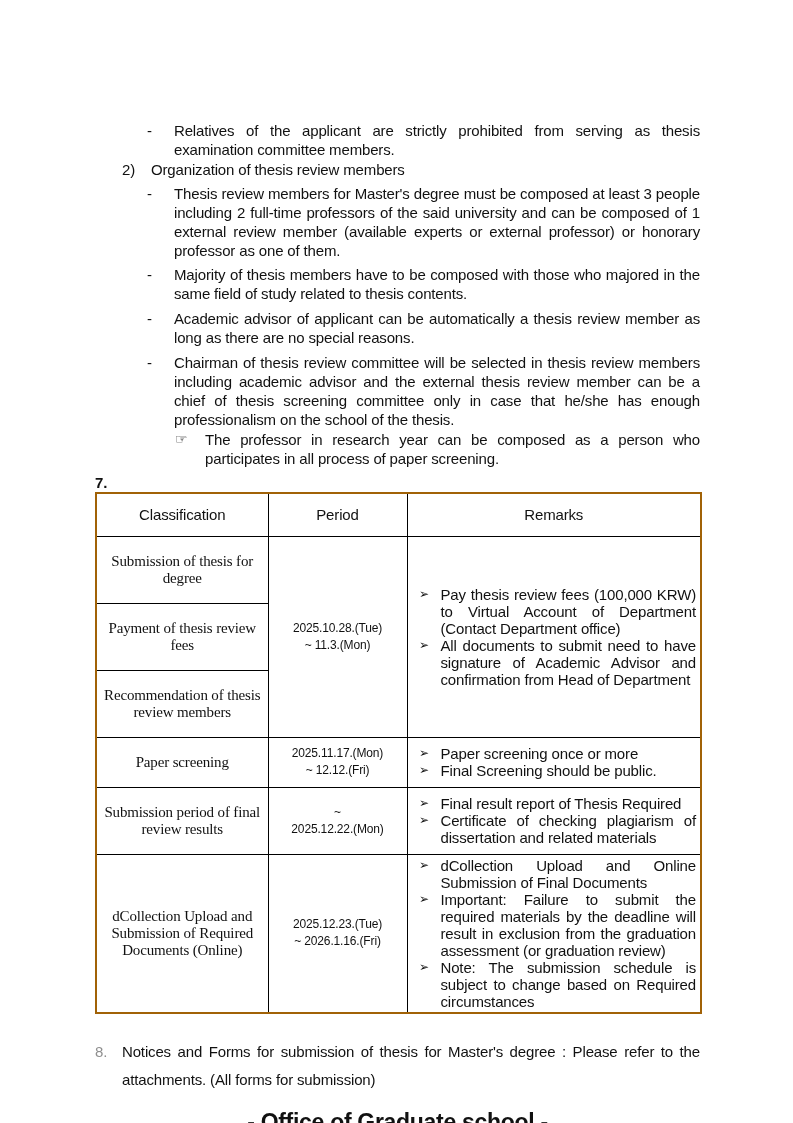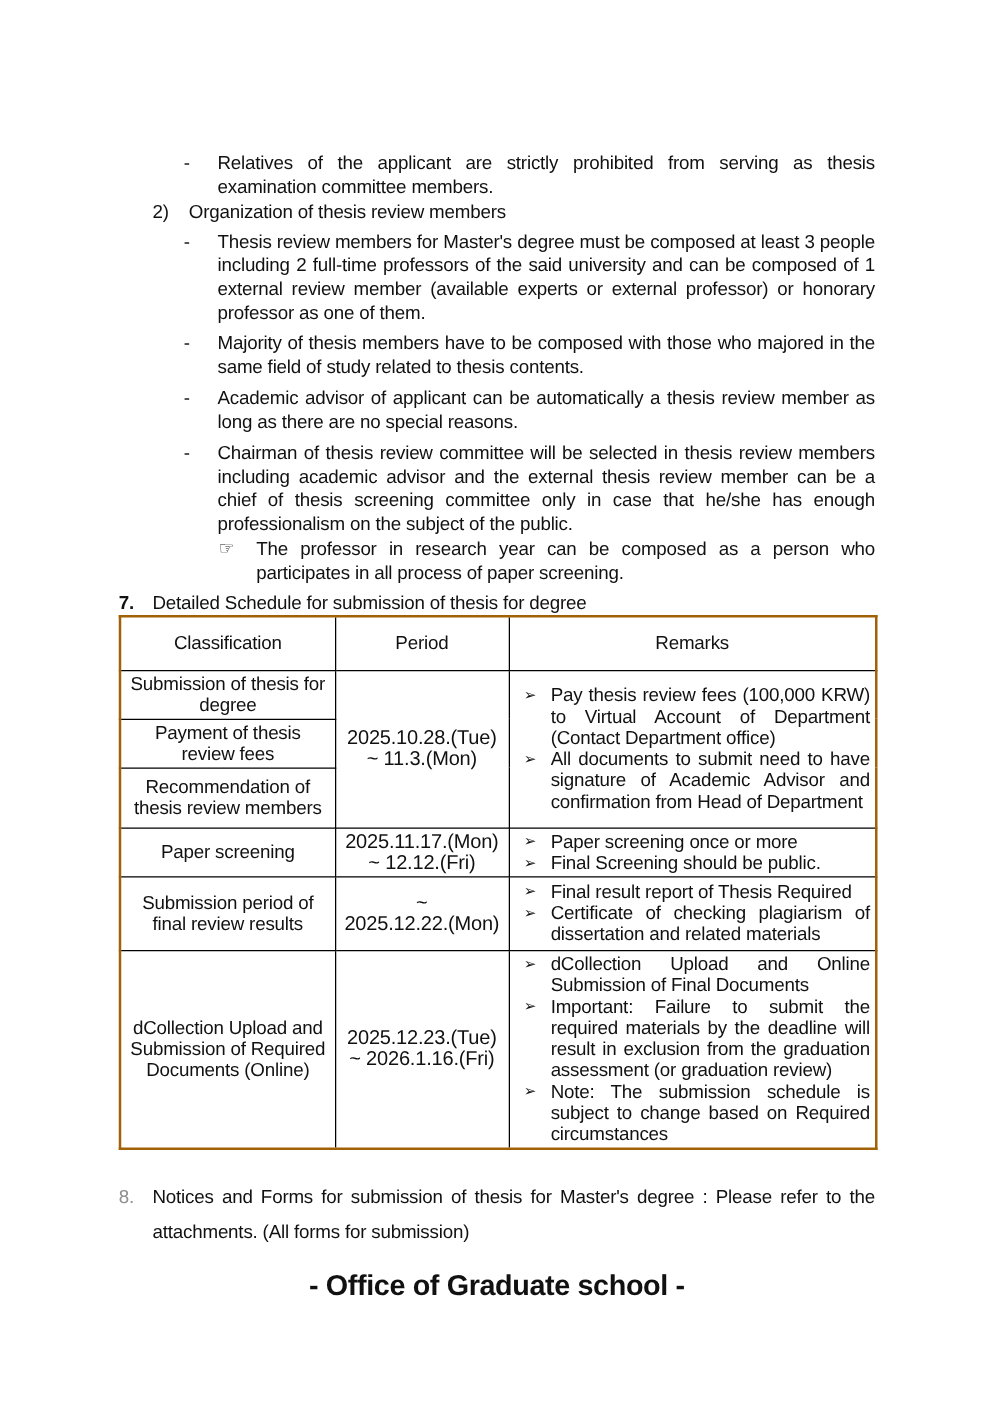--- a/index.html
+++ b/index.html
@@ -51,25 +51,25 @@
     line-height: 17px;
     letter-spacing: -0.15px;
   }
   table.schedule th, table.schedule td { border: 1px solid #000; }
   table.schedule { border: 2px solid #a16207; }
   th.hdr {
     height: 43px; font-weight: normal; font-size: 15px;
     text-align: center; vertical-align: middle;
   }
   td.cls {
-    text-align: center; vertical-align: middle; padding: 2px 4px;
+    text-align: center; vertical-align: middle; padding: 16px 4px; font-family: Liberation Serif, serif;
   }
   td.per {
     text-align: center; vertical-align: middle; padding: 2px 2px;
-    font-size: 16px;
+    font-size: 12px;
   }
   td.rem { vertical-align: middle; padding: 2px 4px 2px 0; }
   .col-cls { width: 172px; }
   .col-per { width: 139px; }
   .col-rem { width: 294px; }
 
   .remlist { list-style: none; }
   .remlist li { display: flex; }
   .remlist .arr {
     flex: none; width: 33px; text-align: center;
@@ -122,31 +122,30 @@
   <div class="li dash mt5">
     <span class="marker">-</span>
     <div class="text">Majority of thesis members have to be composed with those who majored in the same field of study related to thesis contents.</div>
   </div>
   <div class="li dash mt6">
     <span class="marker">-</span>
     <div class="text">Academic advisor of applicant can be automatically a thesis review member as long as there are no special reasons.</div>
   </div>
   <div class="li dash mt6">
     <span class="marker">-</span>
-    <div class="text">Chairman of thesis review committee will be selected in thesis review members including academic advisor and the external thesis review member can be a chief of thesis screening committee only in case that he/she has enough professionalism on the subject of the public.</div>
+    <div class="text">Chairman of thesis review committee will be selected in thesis review members including academic advisor and the external thesis review member can be a chief of thesis screening committee only in case that he/she has enough professionalism on the school of the thesis.</div>
   </div>
 
   <div class="li note">
     <span class="marker">☞</span>
     <div class="text">The professor in research year can be composed as a person who participates in all process of paper screening.</div>
   </div>
 
   <div class="heading7">
     <span class="marker">7.</span>
-    <div class="text">Detailed Schedule for submission of thesis for degree</div>
   </div>
 
   <table class="schedule">
     <colgroup>
       <col class="col-cls">
         <col class="col-per">
         <col class="col-rem">
     </colgroup>
     <tbody>
         <tr>

